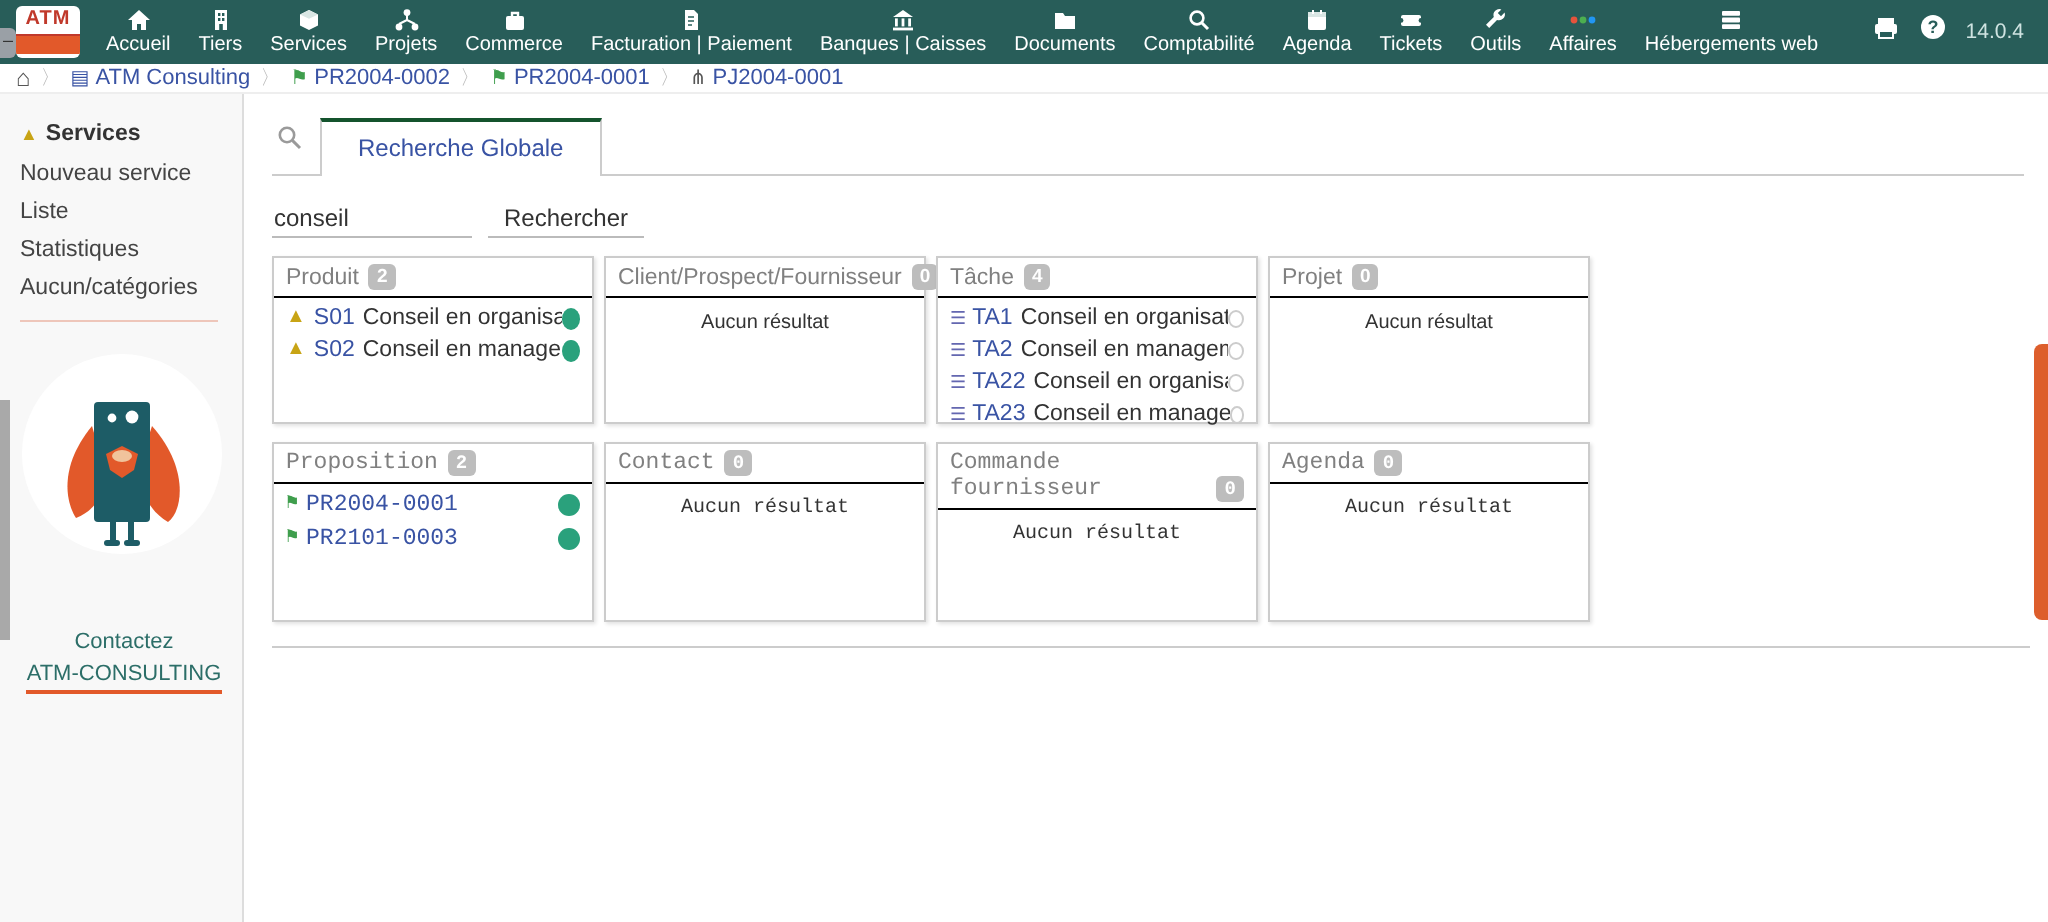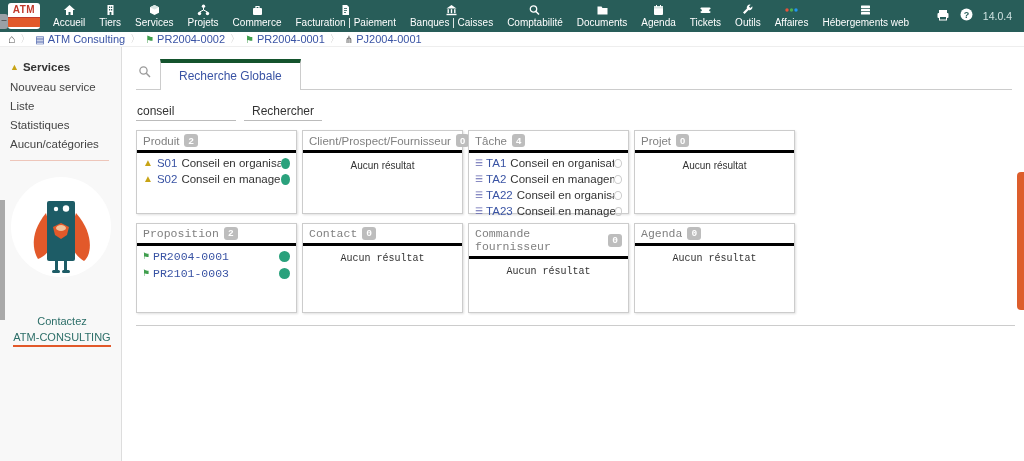--- a/index.html
+++ b/index.html
@@ -47,34 +47,34 @@
   .mascot-wrap { margin:14px 0 0 -2px; width:106px; height:112px; display:flex; align-items:center; justify-content:center; }
   .sb-contact { text-align:center; width:104px; margin-top:28px; }
   .sb-contact .c1 { color:#2c6e68; font-size:11px; }
   .sb-contact .c2 { color:#2c6e68; font-size:11px; font-weight:normal; display:inline-block;
     border-bottom:2px solid #e2592a; padding-bottom:2px; margin-top:2px; cursor:pointer;}
 
   
   .main { position:absolute; left:123px; top:47px; width:901px; height:414px; background:#fff; padding:12px 0 0 13px; }
   .tabrow { display:flex; align-items:flex-end; }
   .tab-search-ico { margin:0 8px 6px 2px; }
-  .tab { background:#fff; border:1px solid #ccc; border-top:4px solid #14532d; border-bottom:none;
+  .tab { background:#fff; border:1px solid #ccc; border-top:2px solid #14532d; border-bottom:none;
     padding:6px 18px 7px; font-size:12px; color:#3953a4; position:relative; z-index:2; margin-bottom:-1px; cursor:pointer;}
   .tab-underline { border-top:1px solid #ccc; width:876px; }
   .searchrow { margin-top:12px; display:flex; align-items:center; }
   .search-input { border:none; border-bottom:1px solid #bbb; width:100px; font-size:12px; color:#333;
     background:transparent; outline:none; padding:2px 1px; font-family:Liberation Sans, sans-serif;}
   .search-btn { background:none; border:none; border-bottom:1px solid #bbb; color:#333; font-size:12px;
     padding:2px 8px; margin-left:8px; cursor:pointer; font-family:"Liberation Sans",sans-serif;}
 
   .panel-row { display:flex; gap:5px; margin-top:9px; }
   .panel { width:161px; border:1px solid #ccc; background:#fff; box-shadow:1px 1px 2px rgba(0,0,0,.12); }
   .row1 .panel { height:84px; }
   .row2 .panel { height:90px;font-family:Liberation Mono, monospace; }
-  .panel-head { display:flex; align-items:center; gap:5px; padding:3px 6px; border-bottom:3px solid #000000; }
+  .panel-head { display:flex; align-items:flex-end; gap:5px; padding:3px 6px; border-bottom:1px solid #000000; }
   .panel-title { color:#808080; font-size:11.5px; }
   .badge { background:#bdbdbd; color:#fff; font-size:9.5px; font-weight:bold; border-radius:3px;
     padding:0 4px; line-height:13px; }
   .panel-empty { text-align:center; font-size:10px; color:#333; margin-top:7px; }
   .p-item { display:flex; align-items:center; padding:4px 6px 0; font-size:11.5px; }
   .p-ico { margin-right:4px; font-size:10px; line-height:10px; }
   .p-code { color:#3953a4; margin-right:4px; cursor:pointer; white-space:nowrap;}
   .p-text { color:#333; white-space:nowrap; overflow:hidden; }
   .p-status { margin-left:auto; }
   .dot-green { width:11px; height:11px; border-radius:50%; background:#2aa17c; }
@@ -163,33 +163,33 @@
             <rect x="5.8" y="5.2" width="1.4" height="4" fill="#fff"></rect>
             <rect x="9.1" y="5.2" width="1.4" height="4" fill="#fff"></rect>
             <rect x="1.5" y="9.8" width="10" height="1.4" fill="#fff"></rect>
           </svg>
         </span>
       <span class="mi-label">Banques | Caisses</span>
     </div>
     <div class="menu-item">
       <span class="mi-icon">
           <svg width="13" height="12">
+            <path d="M1.5 2.5h4l1 1.5h5v6.5h-10z" fill="#fff"></path>
+          </svg>
+        </span>
+      <span class="mi-label">Documents</span>
+    </div>
+    <div class="menu-item">
+      <span class="mi-icon">
+          <svg width="13" height="12">
             <circle cx="5.5" cy="5" r="3.2" stroke="#fff" stroke-width="1.3" fill="none"></circle>
             <path d="M8 7.5 11 10.5" stroke="#fff" stroke-width="1.5"></path>
           </svg>
         </span>
       <span class="mi-label">Comptabilité</span>
-    </div>
-    <div class="menu-item">
-      <span class="mi-icon">
-          <svg width="13" height="12">
-            <path d="M1.5 2.5h4l1 1.5h5v6.5h-10z" fill="#fff"></path>
-          </svg>
-        </span>
-      <span class="mi-label">Documents</span>
     </div>
     <div class="menu-item">
       <span class="mi-icon">
           <svg width="13" height="12">
             <rect x="2" y="2" width="9" height="9" rx="1" fill="#fff"></rect>
             <rect x="2" y="2" width="9" height="2.5" fill="#d9e6e4"></rect>
             <path d="M4.5 1v2M8.5 1v2" stroke="#fff" stroke-width="1"></path>
           </svg>
         </span>
       <span class="mi-label">Agenda</span>

